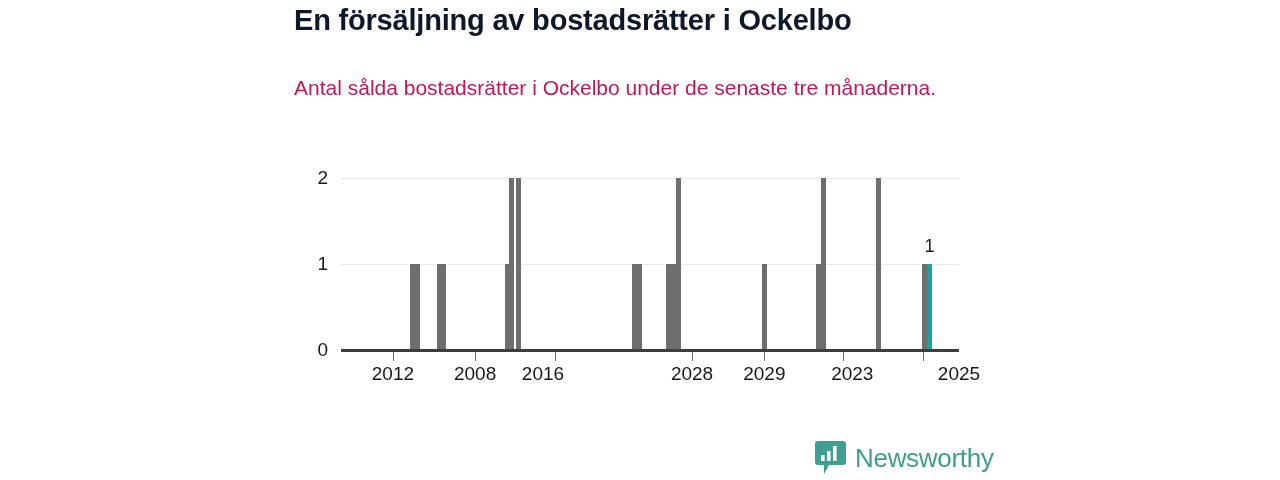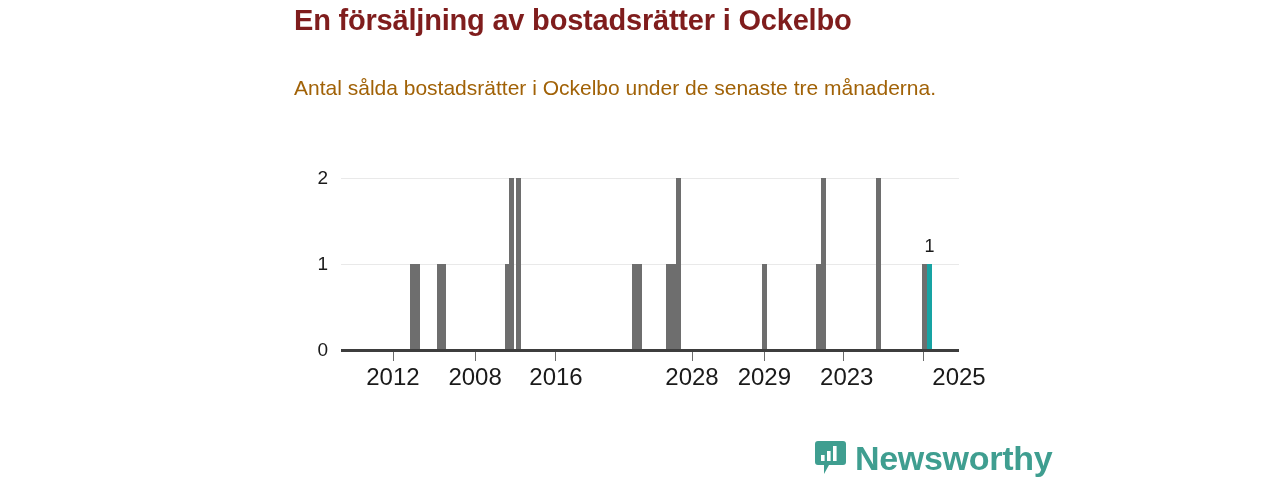--- a/index.html
+++ b/index.html
@@ -10,25 +10,25 @@
     color:#1a1a1a;
     overflow:hidden;
     position:relative;
   }
   #page{position:relative;width:1280px;height:480px;}
 
   
   .title{
     position:absolute;left:294px;top:2px;width:760px;
     font-size:29px;font-weight:bold;letter-spacing:-0.2px;
-    color:#7f1d1d;line-height:36px;
+    color:#0f172a;line-height:36px;
   }
   .subtitle{
     position:absolute;left:294px;top:72px;width:680px;
-    font-size:21px;font-weight:normal;color:#a16207;line-height:31px;
+    font-size:21px;font-weight:normal;color:#be185d;line-height:31px;
   }
 
   
   #chart{
     position:absolute;left:294px;top:160px;width:680px;height:235px;
   }
   .plot{
     position:absolute;left:47px;top:18px;width:618px;height:172px;
   }
   .gridline{
@@ -38,40 +38,40 @@
     position:absolute;left:47px;top:189px;width:618px;height:3px;background:#3d3d3d;
   }
   .ylabel{
     position:absolute;width:34px;text-align:right;left:0;
     font-size:19px;color:#1a1a1a;line-height:19px;
   }
   .tick{
     position:absolute;top:192px;width:1px;height:9px;background:#6b6b6b;
   }
   .xlabel{
-    position:absolute;top:203px;font-size:24px;color:#1a1a1a;
+    position:absolute;top:203px;font-size:19px;color:#1a1a1a;
     text-align:center;width:60px;margin-left:-30px;
   }
   .bar{
     position:absolute;bottom:0;background:#6e6e6e;
   }
   .bar.hl{background:#17a3a3;}
   .bar-value{
     position:absolute;font-size:18px;color:#1a1a1a;text-align:center;
     width:40px;margin-left:-20px;
   }
 
   
   #logo{
     position:absolute;left:815px;top:440px;width:170px;height:36px;
     display:flex;align-items:center;gap:9px;
   }
   #logo .mark{width:31px;height:34px;flex:0 0 auto;}
   #logo .wordmark{
-    font-size:34px;font-weight:bold;color:#3f9e90;letter-spacing:-0.3px;
+    font-size:26px;font-weight:normal;color:#3f9e90;letter-spacing:-0.3px;
     line-height:26px;
   }
 </style>
 </head>
 <body>
 
 <div id="page">
 
   <div class="title">En försäljning av bostadsrätter i Ockelbo</div>
   <div class="subtitle">Antal sålda bostadsrätter i Ockelbo under de senaste tre månaderna.</div>
@@ -106,21 +106,21 @@
         <div class="bar" title="1" style="left: 580.92px; width: 5px; height: 86px;"></div>
         <div class="bar hl" title="1" style="left: 586.482px; width: 5px; height: 86px;"></div>
       </div>
     <div class="axis-x"></div>
     <div id="x-axis">
         <div class="tick" style="left: 98.912px;"></div>
         <div class="xlabel" style="left: 98.912px;">2012</div>
         <div class="tick" style="left: 181.106px;"></div>
         <div class="xlabel" style="left: 181.106px;">2008</div>
         <div class="tick" style="left: 261.446px;"></div>
-        <div class="xlabel" style="left: 262px;">2016</div>
+        <div class="xlabel" style="left: 249px;">2016</div>
         <div class="tick" style="left: 398.024px;"></div>
         <div class="xlabel" style="left: 398.024px;">2028</div>
         <div class="tick" style="left: 470.33px;"></div>
         <div class="xlabel" style="left: 470.33px;">2029</div>
         <div class="tick" style="left: 549.434px;"></div>
         <div class="xlabel" style="left: 549.434px; text-align: right;">2023</div>
         <div class="tick" style="left: 628.538px;"></div>
         <div class="xlabel" style="left: 665px;">2025</div>
       </div>
   <div class="bar-value" style="left: 635.482px; top: 76px;">1</div>

